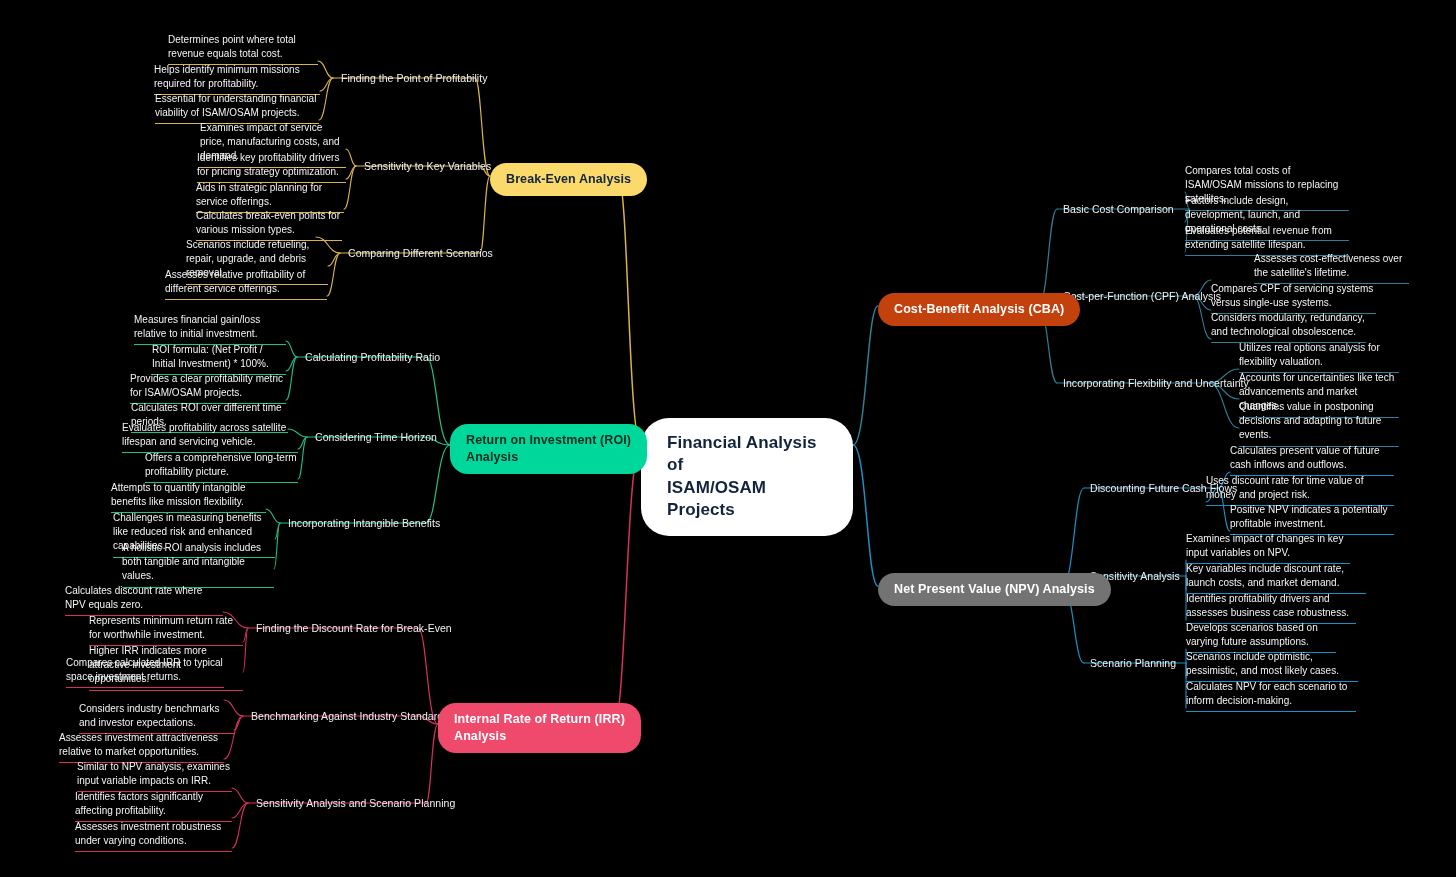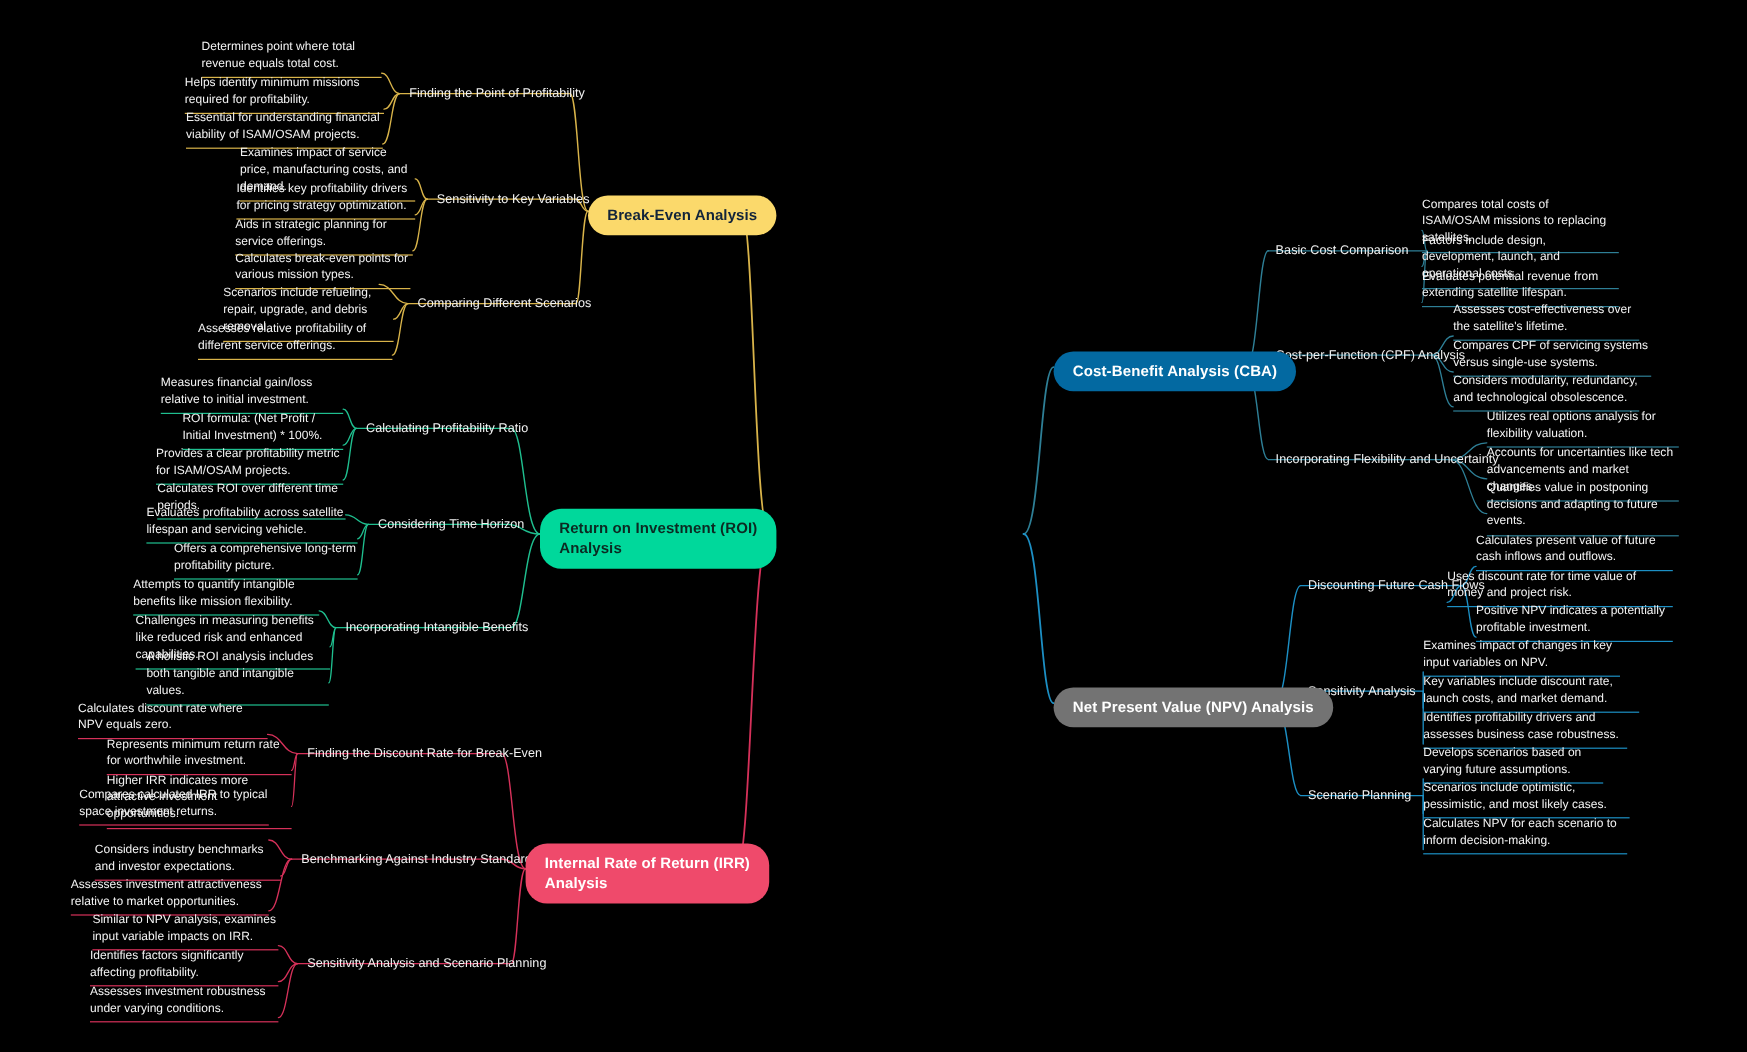--- a/index.html
+++ b/index.html
@@ -174,20 +174,22 @@
       <path d="M 1186 560 C 1186 560, 1186 576, 1186 576" fill="none" stroke="#1C8FC4" stroke-width="1.1" stroke-linecap="round"></path>
       <path d="M 1186 590 C 1186 590, 1186 576, 1186 576" fill="none" stroke="#1C8FC4" stroke-width="1.1" stroke-linecap="round"></path>
       <path d="M 1186 620 C 1186 620, 1186 576, 1186 576" fill="none" stroke="#1C8FC4" stroke-width="1.1" stroke-linecap="round"></path>
       <path d="M 1062 586 C 1074.1 586, 1074.1 663, 1084 663" fill="none" stroke="#1C8FC4" stroke-width="1.2" stroke-linecap="round"></path>
       <path d="M 1084 663 L 1186 663" fill="none" stroke="#1C8FC4" stroke-width="1.1" stroke-linecap="round"></path>
       <path d="M 1186 649 C 1186 649, 1186 663, 1186 663" fill="none" stroke="#1C8FC4" stroke-width="1.1" stroke-linecap="round"></path>
       <path d="M 1186 678 C 1186 678, 1186 663, 1186 663" fill="none" stroke="#1C8FC4" stroke-width="1.1" stroke-linecap="round"></path>
       <path d="M 1186 708 C 1186 708, 1186 663, 1186 663" fill="none" stroke="#1C8FC4" stroke-width="1.1" stroke-linecap="round"></path>
     </svg>
 
+  <div class="root-node" id="root-node" style="left: 641px; top: 418px; width: 212px;">Financial Analysis of
+ISAM/OSAM Projects</div>
 
   <div id="nodes-layer">
       <div class="branch-pill" style="left: 490px; top: 163px; background: rgb(251, 217, 107); color: rgb(18, 36, 58);">Break-Even Analysis</div>
       <div class="subtopic left-side" style="left: 341px; top: 72px;">Finding the Point of Profitability</div>
       <div class="leaf c-yellow" style="left: 168px; top: 33px; width: 150px;">
         <span class="leaf-text">Determines point where total revenue equals total cost.</span>
       </div>
       <div class="leaf c-yellow" style="left: 154px; top: 63px; width: 166px;">
         <span class="leaf-text">Helps identify minimum missions required for profitability.</span>
       </div>
@@ -271,33 +273,33 @@
       <div class="subtopic left-side" style="left: 256px; top: 797px;">Sensitivity Analysis and Scenario Planning</div>
       <div class="leaf c-pink" style="left: 77px; top: 760px; width: 155px;">
         <span class="leaf-text">Similar to NPV analysis, examines input variable impacts on IRR.</span>
       </div>
       <div class="leaf c-pink" style="left: 75px; top: 790px; width: 157px;">
         <span class="leaf-text">Identifies factors significantly affecting profitability.</span>
       </div>
       <div class="leaf c-pink" style="left: 75px; top: 820px; width: 157px;">
         <span class="leaf-text">Assesses investment robustness under varying conditions.</span>
       </div>
-      <div class="branch-pill" style="left: 878px; top: 293px; background: #0369a1; color: rgb(255, 255, 255);">Cost-Benefit Analysis (CBA)</div>
+      <div class="branch-pill" style="left: 878px; top: 293px; background: #c2410c; color: rgb(255, 255, 255);">Cost-Benefit Analysis (CBA)</div>
       <div class="subtopic right-side" style="left: 1063px; top: 203px;">Basic Cost Comparison</div>
       <div class="leaf c-teal" style="left: 1185px; top: 164px; width: 164px;">
         <span class="leaf-text">Compares total costs of ISAM/OSAM missions to replacing satellites.</span>
       </div>
       <div class="leaf c-teal" style="left: 1185px; top: 194px; width: 164px;">
         <span class="leaf-text">Factors include design, development, launch, and operational costs.</span>
       </div>
       <div class="leaf c-teal" style="left: 1185px; top: 224px; width: 164px;">
         <span class="leaf-text">Evaluates potential revenue from extending satellite lifespan.</span>
       </div>
       <div class="subtopic right-side" style="left: 1063px; top: 290px;">Cost-per-Function (CPF) Analysis</div>
-      <div class="leaf c-teal" style="left: 1211px; top: 252px; width: 155px;">
+      <div class="leaf c-teal" style="left: 1254px; top: 252px; width: 155px;">
         <span class="leaf-text">Assesses cost-effectiveness over the satellite's lifetime.</span>
       </div>
       <div class="leaf c-teal" style="left: 1211px; top: 282px; width: 165px;">
         <span class="leaf-text">Compares CPF of servicing systems versus single-use systems.</span>
       </div>
       <div class="leaf c-teal" style="left: 1211px; top: 311px; width: 155px;">
         <span class="leaf-text">Considers modularity, redundancy, and technological obsolescence.</span>
       </div>
       <div class="subtopic right-side" style="left: 1063px; top: 377px;">Incorporating Flexibility and Uncertainty</div>
       <div class="leaf c-teal" style="left: 1239px; top: 341px; width: 160px;">

